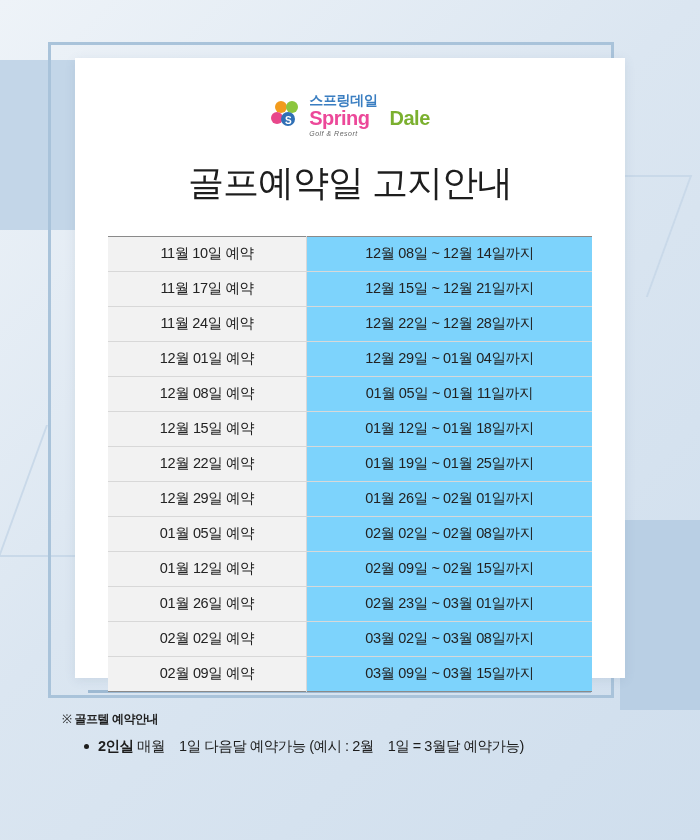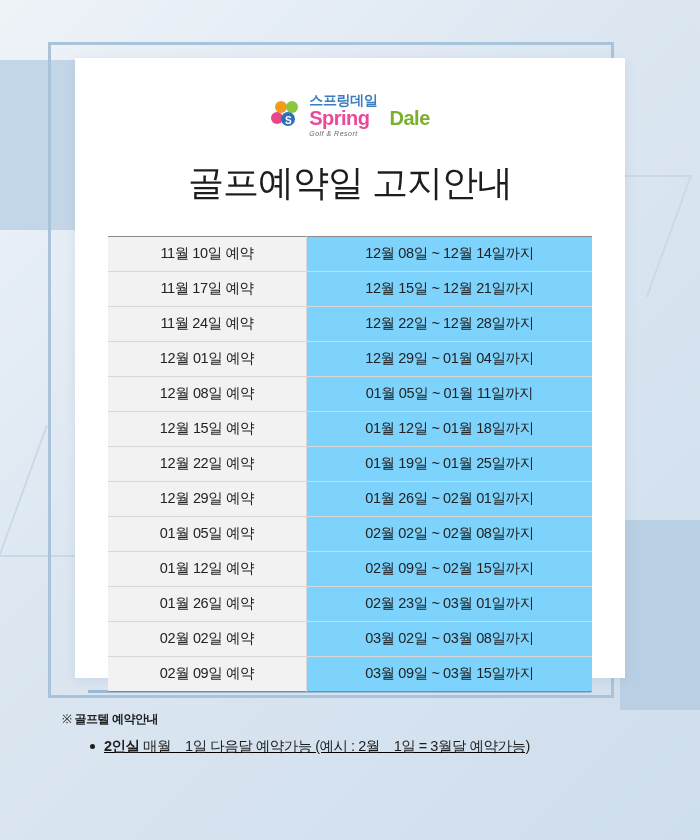--- a/index.html
+++ b/index.html
@@ -178,23 +178,22 @@
     color: #1d1d1d;
     letter-spacing: -0.5px;
     margin-bottom: 9px;
   }
   .notes-title .mark {
     font-weight: normal;
     margin-right: 3px;
   }
   ul.note-list {
     list-style: none;
-    margin: 6px;
+    margin: 0;
     padding: 0 0 0 22px;
-    text-decoration: underline;
   }
   ul.note-list li {
     font-size: 14.5px;
     color: #1d1d1d;
     letter-spacing: -0.5px;
     margin-bottom: 7px;
     position: relative;
     padding-left: 14px;
   }
   ul.note-list li:before {

